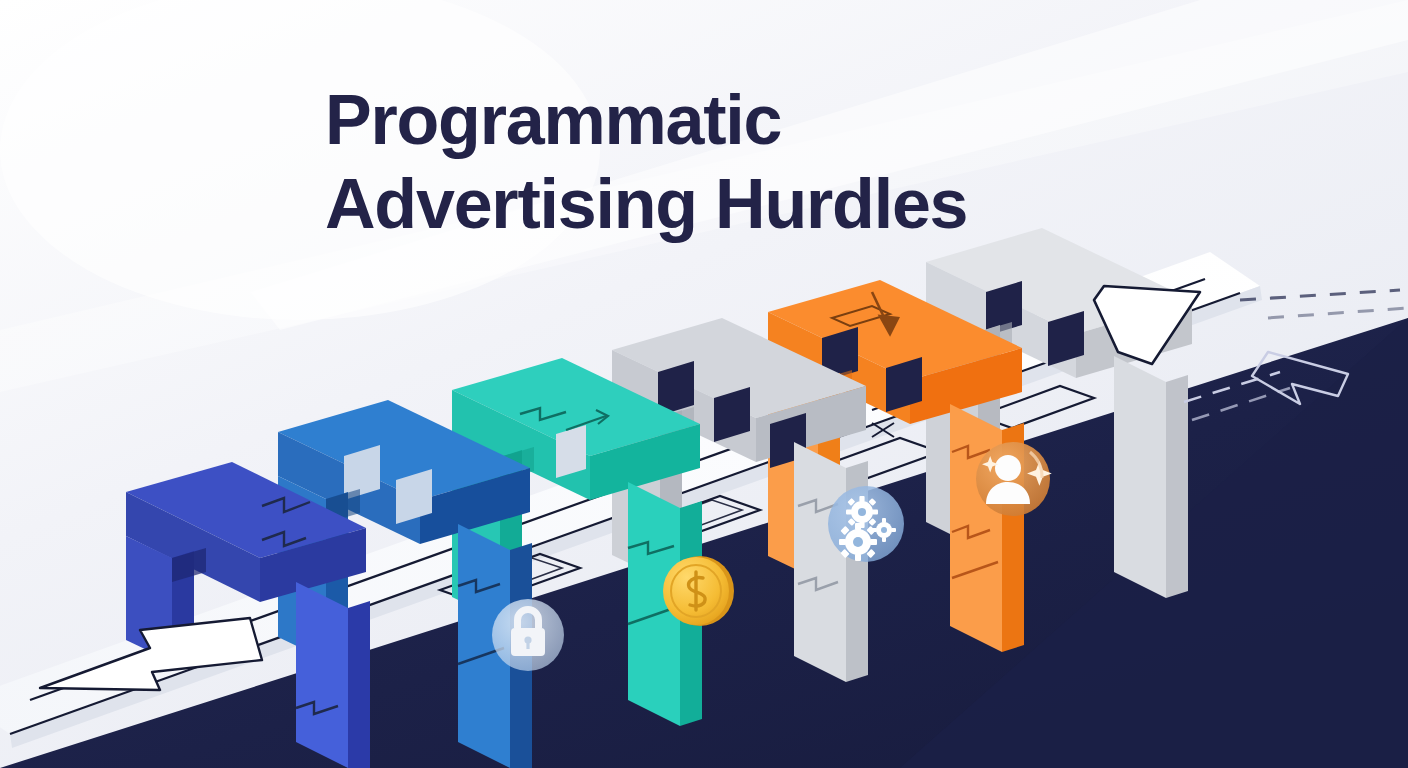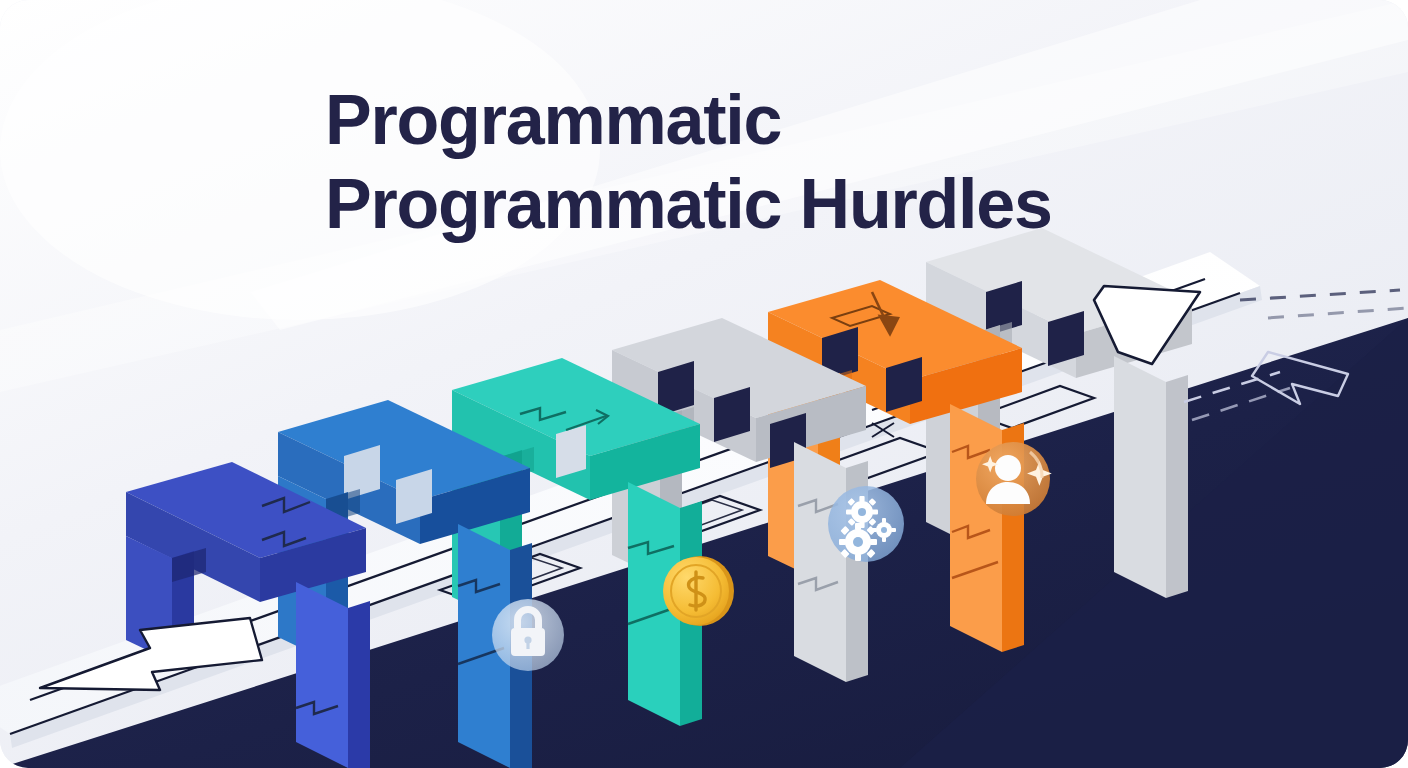--- a/index.html
+++ b/index.html
@@ -7,21 +7,20 @@
     padding: 0;
     background: #ffffff;
   }
   #stage {
     position: relative;
     width: 1408px;
     height: 768px;
     overflow: hidden;
     font-family: "Liberation Sans", sans-serif;
     background: #eef0f6;
-    border-radius: 28px;
   }
   #bg-svg, #art-svg {
     position: absolute;
     left: 0; top: 0;
     width: 1408px;
     height: 768px;
   }
   #title-block {
     position: absolute;
     left: 325px;
@@ -344,16 +343,16 @@
       <g fill="#fff3e2">
         <path d="M1036 470 l3.4 -9 l3.4 9 l9 3.4 l-9 3.4 l-3.4 9 l-3.4 -9 l-9 -3.4 z"></path>
         <path d="M988 462 l2.2 -6 l2.2 6 l6 2.2 l-6 2.2 l-2.2 6 l-2.2 -6 l-6 -2.2 z"></path>
       </g>
       <path d="M1030 452 a32 32 0 0 1 12 26" fill="none" stroke="#f6d5b2" stroke-width="3" opacity="0.8"></path>
     </g>
   </svg>
 
   <div id="title-block">
     <div class="tline">Programmatic</div>
-    <div class="tline">Programmatic Hurdles</div>
+    <div class="tline">Advertising Hurdles</div>
   </div>
 
 </div>
 
 </body></html>

